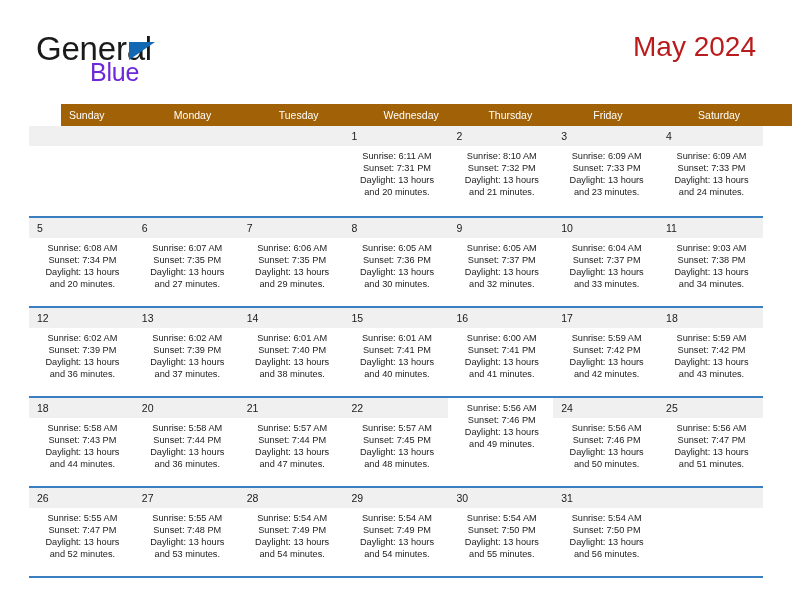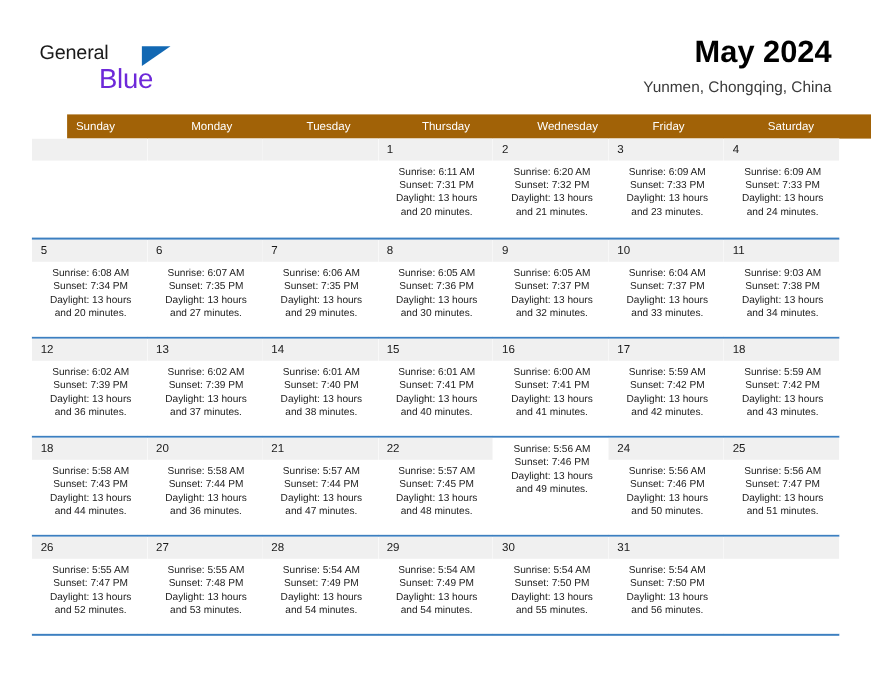--- a/index.html
+++ b/index.html
@@ -33,21 +33,21 @@
     position: absolute;
     left: 36px;
     top: 36px;
     width: 240px;
     height: 56px;
   }
   .brand-general {
     position: absolute;
     left: 0;
     top: 0;
-    font-size: 18px;
+    font-size: 33px;
     line-height: 25px;
     color: #1a1a1a;
     letter-spacing: -0.2px;
     font-weight: 400;
   }
   .brand-tri {
     position: absolute;
     left: 93px;
     top: 6px;
     width: 0;
@@ -68,22 +68,22 @@
   }
   .title-block {
     position: absolute;
     right: 36px;
     top: 30px;
     text-align: right;
   }
   .month-title {
     font-size: 28px;
     line-height: 34px;
-    color: #000000;
-    font-weight: 700;
+    color: #b91c1c;
+    font-weight: 400;
     white-space: nowrap;
   }
   .location-title {
     margin-top: 6px;
     font-size: 14px;
     line-height: 18px;
     color: #3a3a3a;
     font-weight: 400;
     white-space: nowrap;
   }
@@ -176,32 +176,31 @@
   <div class="masthead">
 
     <div class="brand">
       <span class="brand-general">General</span>
       <span class="brand-tri"></span>
       <span class="brand-blue">Blue</span>
     </div>
 
     <div class="title-block">
       <div class="month-title">May 2024</div>
-      <div class="location-title">Yunmen, Chongqing, China</div>
     </div>
 
   </div>
 
   <div class="calendar">
     <div class="dow-row">
         <div class="dow-cell">Sunday</div>
         <div class="dow-cell">Monday</div>
         <div class="dow-cell">Tuesday</div>
+        <div class="dow-cell">Wednesday</div>
         <div class="dow-cell">Thursday</div>
-        <div class="dow-cell">Wednesday</div>
         <div class="dow-cell">Friday</div>
         <div class="dow-cell">Saturday</div>
       </div>
     <div id="weeks-container">
         <div class="week-row first">
           <div class="day-cell empty">
             <div class="day-num-band"></div>
           </div>
           <div class="day-cell empty">
             <div class="day-num-band"></div>
@@ -218,21 +217,21 @@
               <div class="info-line">Sunset: 7:31 PM</div>
               <div class="info-line">Daylight: 13 hours</div>
               <div class="info-line">and 20 minutes.</div>
             </div>
           </div>
           <div class="day-cell">
             <div class="day-num-band">
               <span class="day-num">2</span>
             </div>
             <div class="day-body">
-              <div class="info-line">Sunrise: 6:20 AM</div>
+              <div class="info-line">Sunrise: 8:10 AM</div>
               <div class="info-line">Sunset: 7:32 PM</div>
               <div class="info-line">Daylight: 13 hours</div>
               <div class="info-line">and 21 minutes.</div>
             </div>
           </div>
           <div class="day-cell">
             <div class="day-num-band">
               <span class="day-num">3</span>
             </div>
             <div class="day-body">

